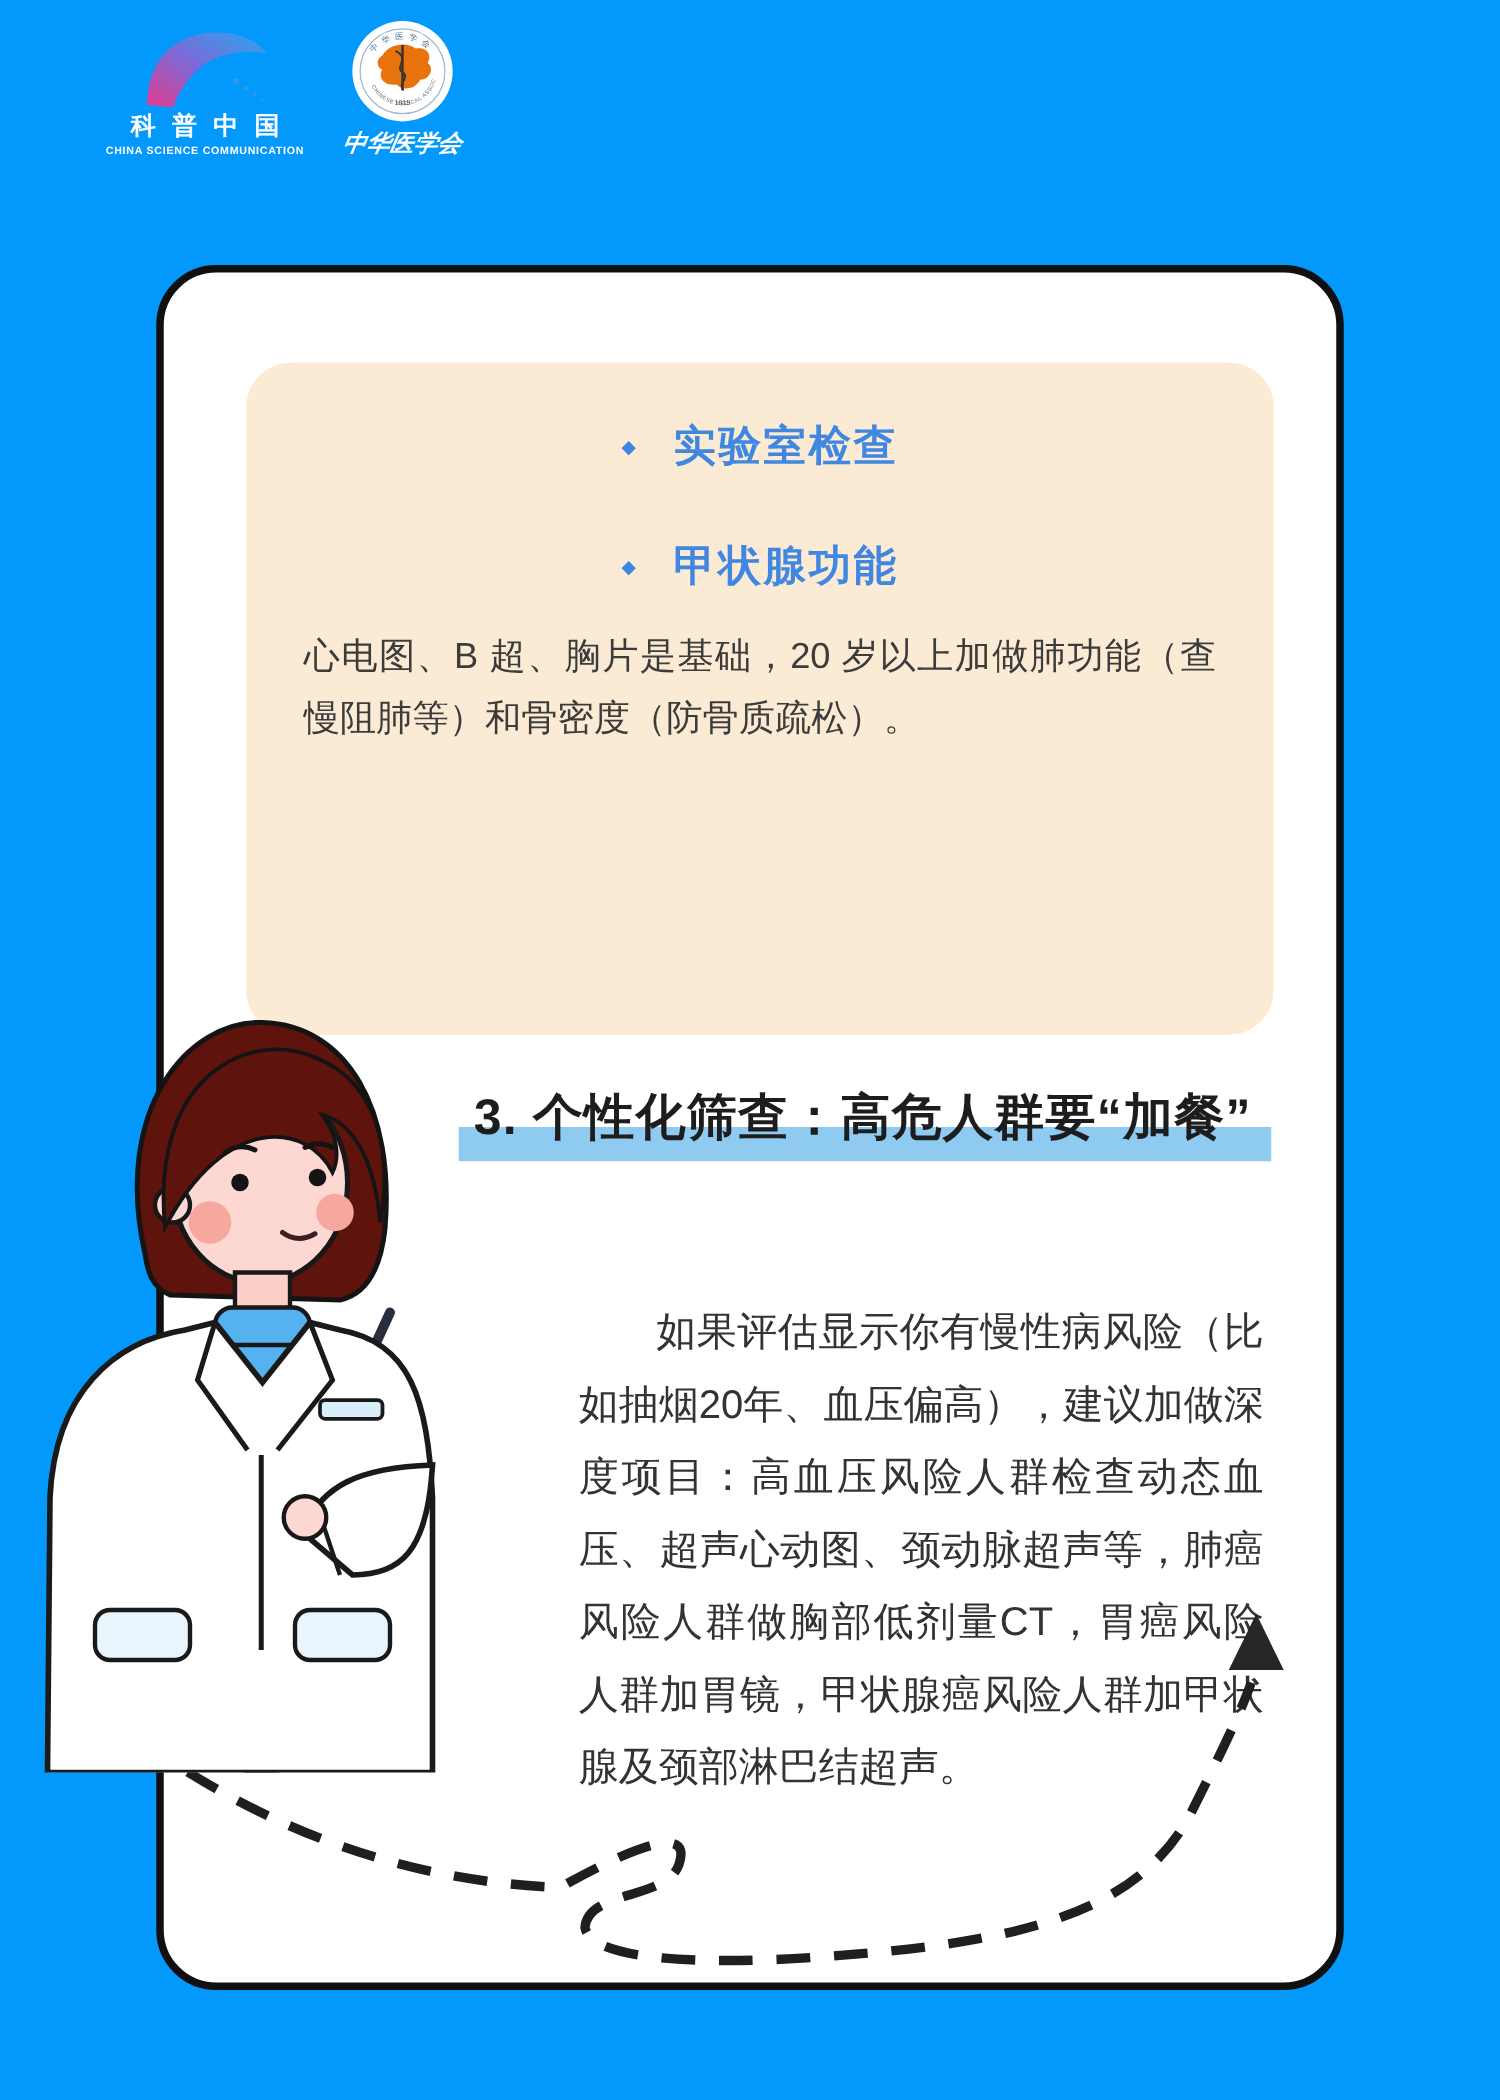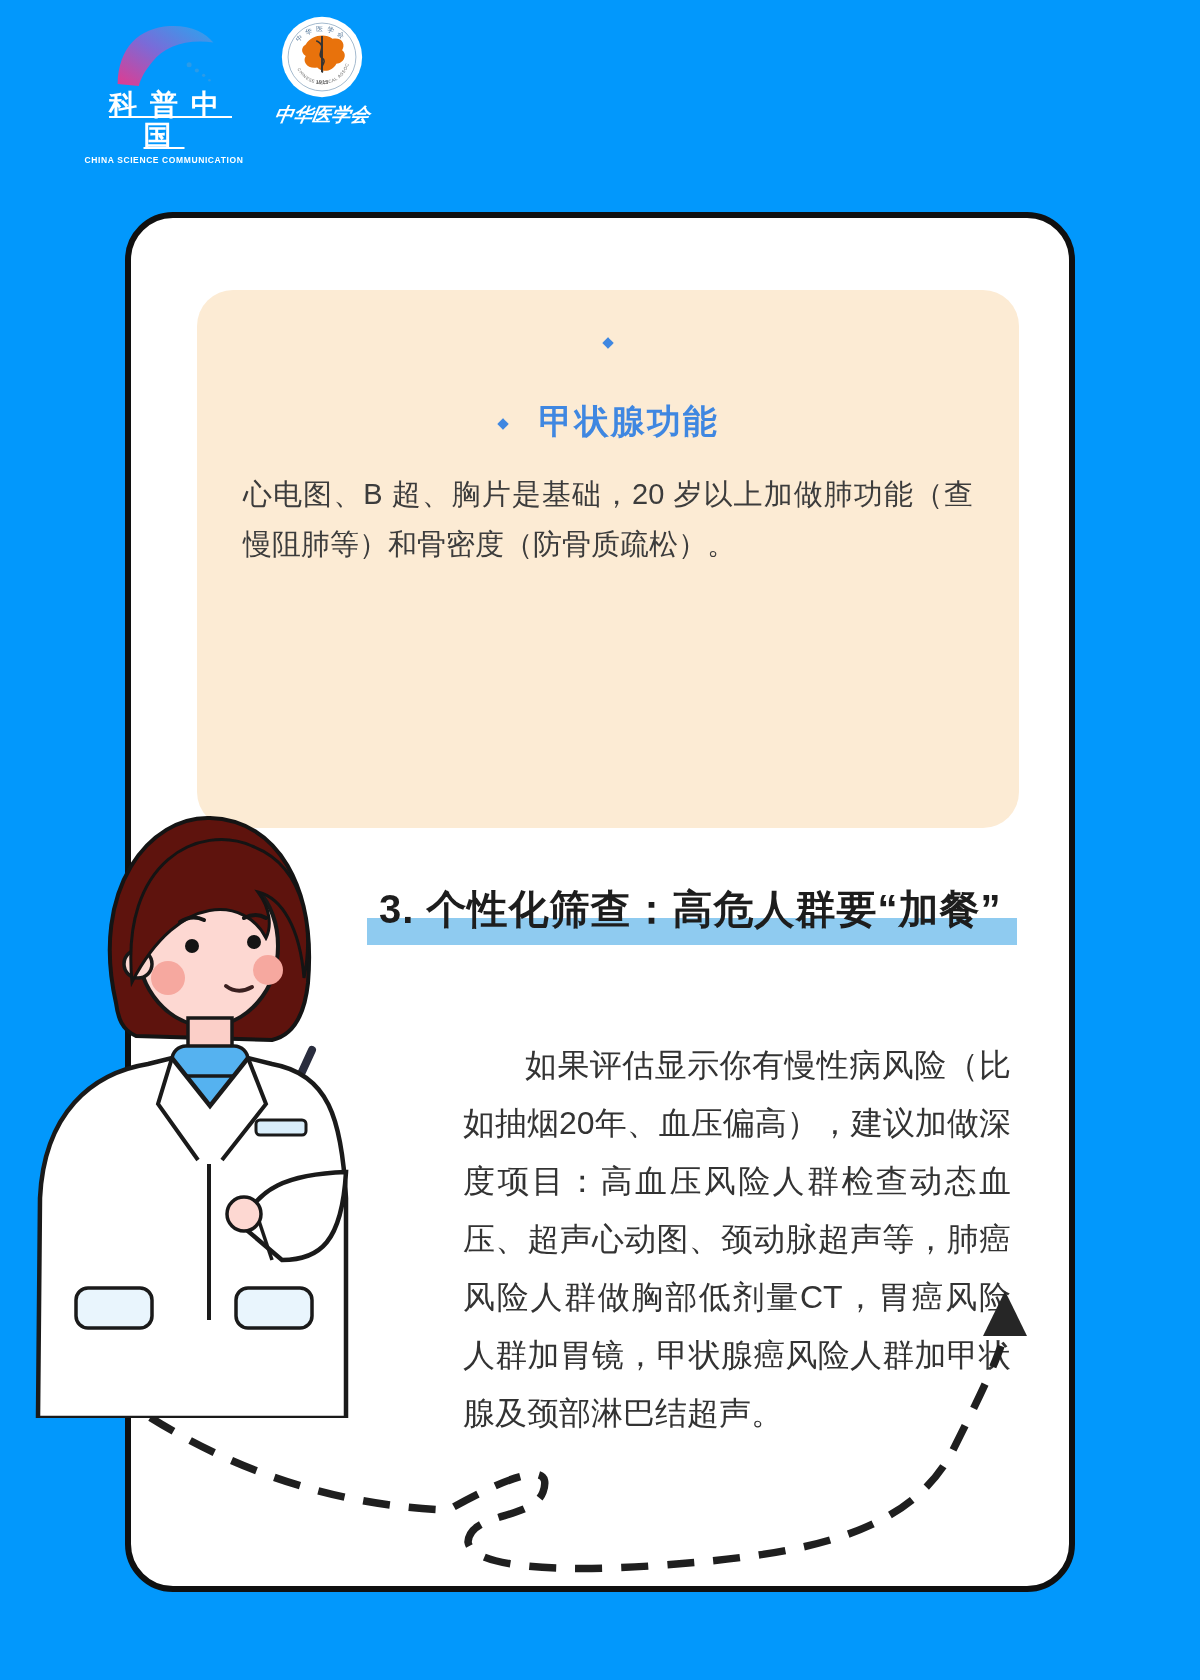--- a/index.html
+++ b/index.html
@@ -4,21 +4,21 @@
 <style>
   html,body{margin:0;padding:0;}
   .page{
     position:relative;width:1200px;height:1680px;overflow:hidden;
     background:#0298FC;
     font-family:"Liberation Sans","DejaVu Sans",sans-serif;
   }
   
   .logo-csc{position:absolute;left:84px;top:22px;width:160px;text-align:center;color:#FFFFFF;}
   .csc-swoosh{display:block;margin:0 auto;width:116px;height:68px;}
-  .csc-cn{font-size:28px;font-weight:bold;letter-spacing:13px;text-indent:13px;line-height:1.1;text-decoration:underline;}
+  .csc-cn{font-size:20px;font-weight:bold;letter-spacing:13px;text-indent:13px;line-height:1.1;}
   .csc-en{font-size:8.5px;letter-spacing:.6px;margin-top:3px;font-weight:bold;}
   .logo-cma{position:absolute;left:274px;top:14px;width:96px;text-align:center;color:#FFFFFF;}
   .cma-emblem{width:86px;height:86px;display:block;margin:0 auto;}
   .cma-script{font-family:"DejaVu Serif","Liberation Serif",serif;font-style:italic;font-weight:bold;
     font-size:19px;transform:skewX(-10deg);margin-top:2px;}
   
   .card{
     position:absolute;left:125px;top:212px;width:950px;height:1380px;z-index:1;
     background:#FFFFFF;border:6px solid #101010;border-radius:48px;box-sizing:border-box;
   }
@@ -26,21 +26,21 @@
     position:absolute;left:66px;top:72px;width:822px;height:538px;box-sizing:border-box;
     background:#FCEBD4;border-radius:36px;padding:44px 46px 0;
   }
   .info-heading{display:flex;align-items:center;justify-content:center;gap:30px;
     color:#3F87E1;font-size:34px;font-weight:bold;}
   .info-heading h2{margin:0;font-size:34px;letter-spacing:2px;}
   .info-heading .diamond{font-size:15px;line-height:1;}
   .info-body{font-size:29px;line-height:50px;color:#3C3C3C;margin:24px 0 0;text-align:justify;}
   .info-section + .info-section{margin-top:50px;}
   .sec3-heading{
-    position:absolute;left:236px;top:664px;margin:0;white-space:nowrap;
+    position:absolute;left:236px;top:648px;margin:0;white-space:nowrap;
     font-size:40px;font-weight:800;color:#1D1D1D;letter-spacing:1px;
     background:linear-gradient(to bottom, transparent 57%, #8FCBF0 57%);
     padding:0 16px 8px 12px;
     text-align:right;
   }
   .sec3-body{
     position:absolute;left:332px;top:818px;width:548px;margin:0;
     font-size:32px;line-height:58px;color:#333333;text-align:justify;text-indent:62px;
   }
   
@@ -92,20 +92,21 @@
     </svg>
     <div class="cma-script">中华医学会</div>
   </div>
 
   <main class="card">
 
     <section class="info-box">
       <div class="info-section">
         <div class="info-heading">
           <span class="diamond">◆</span>
+          <h2>实验室检查</h2>
         </div>
       </div>
       <div class="info-section">
         <div class="info-heading">
           <span class="diamond">◆</span>
           <h2>甲状腺功能</h2>
         </div>
         <p class="info-body">心电图、B 超、胸片是基础，20 岁以上加做肺功能（查慢阻肺等）和骨密度（防骨质疏松）。</p>
       </div>
     </section>

